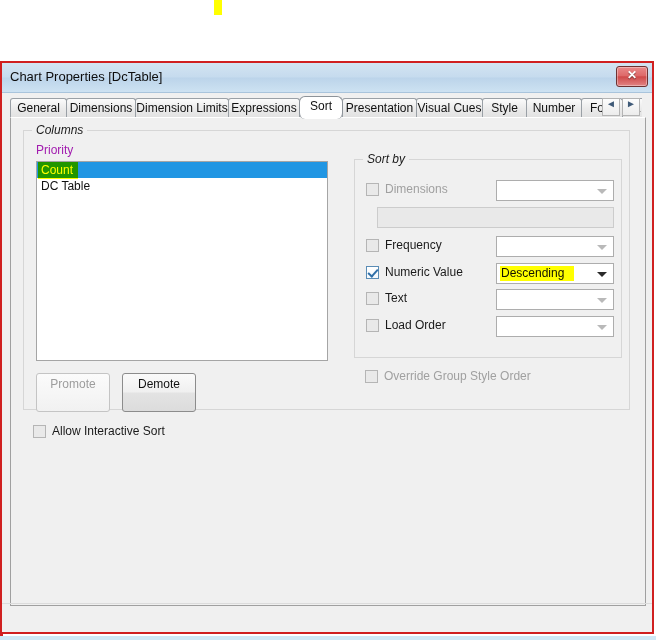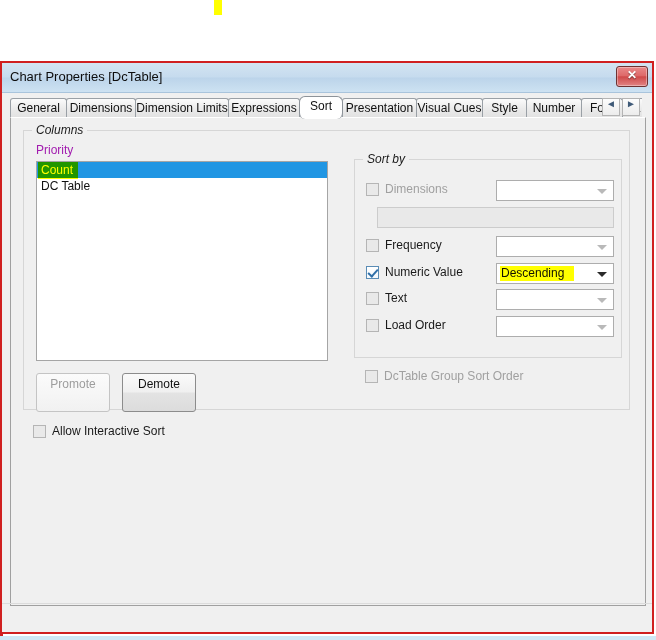--- a/index.html
+++ b/index.html
@@ -472,21 +472,21 @@
           <div class="cblabel">Load Order</div>
         </div>
         <div class="combo disabled" style="left:141px; top:156px; width:118px;">
           <span class="val"></span>
           <span class="arrow"></span>
         </div>
       </div>
 
       <div class="cbrow" style="left:341px; top:238px;">
         <div class="cbox greyed"></div>
-        <div class="cblabel disabled">DcTable Group Sort Order</div>
+        <div class="cblabel disabled">Override Group Style Order</div>
       </div>
     </div>
 
     <div class="cbrow" style="left:22px; top:306px;">
       <div class="cbox greyed"></div>
       <div class="cblabel">Allow Interactive Sort</div>
     </div>
 
   </div>
 

